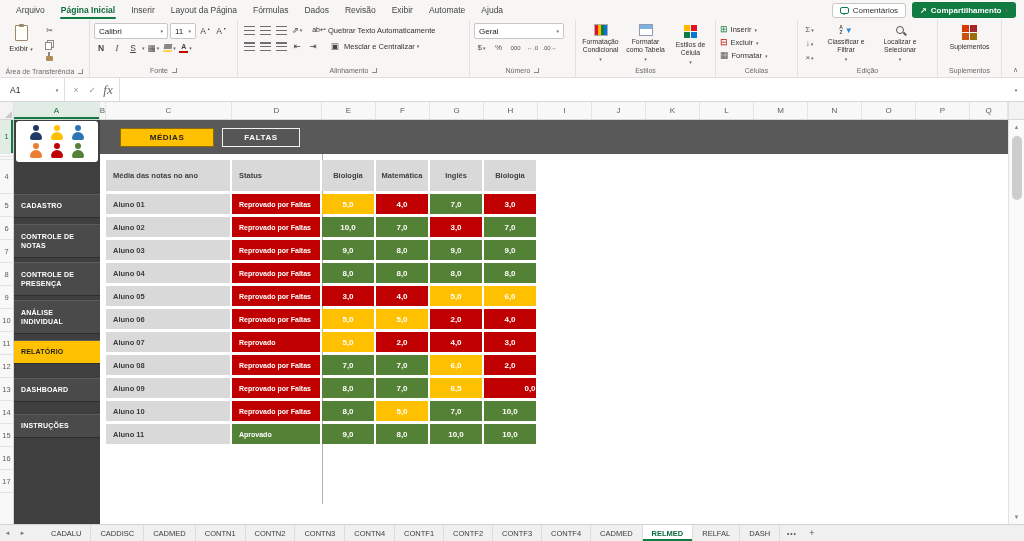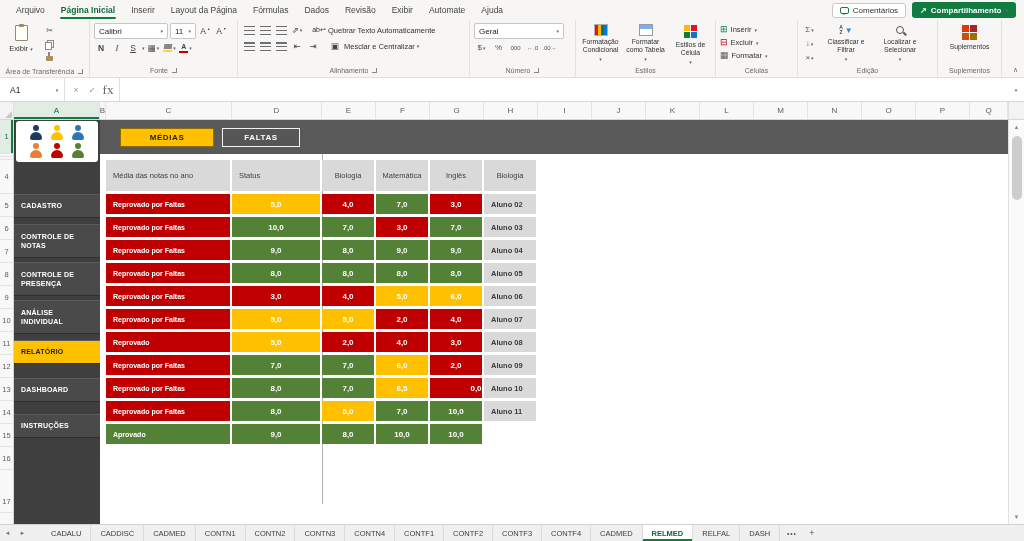--- a/index.html
+++ b/index.html
@@ -68,21 +68,21 @@
 .ic-find::after{content:"";position:absolute;width:4px;height:1.5px;background:#555;right:-4px;bottom:-1px;transform:rotate(45deg)}
 .ic-addins{width:7px;height:7px;background:#d83b01;box-shadow:8px 0 0 #a4262c,0 8px 0 #ca5010,8px 8px 0 #986f0b;margin:1px 9px 9px 1px}
 .ribbon-collapse{position:absolute;right:6px;bottom:3px;font-size:7px;color:#666}
 
 
 .formulabar{position:absolute;top:78px;left:0;width:1024px;height:24px;background:#fff;border-bottom:1px solid #d8d6d4;display:flex;align-items:stretch;z-index:5}
 .name-box{width:50px;display:flex;align-items:center;padding-left:10px;font-size:8.5px;color:#222}
 .name-caret{width:15px;display:flex;align-items:center;justify-content:center;font-size:5px;color:#666;border-right:1px solid #e1dfdd}
 .fx-btns{display:flex;align-items:center;gap:2px;padding:0 4px;border-right:1px solid #e1dfdd}
 .fxb{width:14px;text-align:center;font-size:8.5px;color:#9a9896}
-.fx-italic{font-family:"Liberation Serif",serif;color:#666;font-size:13px}
+.fx-italic{font-style:italic;font-family:"Liberation Serif",serif;color:#666;font-size:13px}
 .formula-input{flex:1;font-size:8.5px;padding:0 6px;display:flex;align-items:center;color:#222}
 .fb-caret{width:16px;display:flex;align-items:center;justify-content:center;font-size:5px;color:#666}
 
 
 .colheaders{position:absolute;top:102px;left:0;width:1024px;height:18px;background:#f8f8f8;border-bottom:1px solid #d8d6d4;display:flex;font-size:8px;color:#5f5d5b;z-index:5}
 .corner{width:14px;border-right:1px solid #e0e0e0;position:relative;background:#f3f3f3;flex:none}
 .corner::after{content:"";position:absolute;right:1px;bottom:1px;border-left:7px solid transparent;border-bottom:7px solid #c8c8c8}
 .col-h{display:flex;align-items:center;justify-content:center;border-right:1px solid #e4e4e4;height:100%;flex:none}
 .col-h.sel{background:#e0ece4;color:#0f6b3c;box-shadow:inset 0 -2px 0 #107c41}
 .corner-right{width:16px;background:#f3f3f3;border-left:1px solid #e0e0e0;flex:none;margin-left:auto}
@@ -101,21 +101,21 @@
 .p1{color:#1f3864}.p2{color:#c00000}.p3{color:#2e75b6}.p4{color:#ffc000}.p5{color:#538135}.p6{color:#ed7d31}
 .sb-item{position:absolute;left:0;width:100%;background:#4a4a4a;display:flex;align-items:center;padding:0 4px 0 7px;border-top:1px solid #5c5c5c;border-bottom:1px solid #2e2e2e;z-index:2}
 .sb-label{font-size:7px;font-weight:bold;color:#fff;line-height:1.3;letter-spacing:.2px}
 .sb-item.active{background:#ffc000}
 .sb-item.active .sb-label{color:#1f1f1f}
 .btn-medias{position:absolute;left:120px;top:8px;width:94px;height:19px;background:#ffc000;border:1px solid #8f6c00;color:#1f1f1f;font-weight:bold;font-size:8px;display:flex;align-items:center;justify-content:center;letter-spacing:.6px;z-index:3}
 .btn-faltas{position:absolute;left:222px;top:8px;width:78px;height:19px;background:#565656;border:1px solid #f2f2f2;color:#fff;font-weight:bold;font-size:8px;display:flex;align-items:center;justify-content:center;letter-spacing:.6px;z-index:3}
 .pagebreak{position:absolute;left:322px;top:34px;width:1px;height:350px;background:#b3b3b3;z-index:1}
 .report-table{position:absolute;left:106px;top:40px;display:grid;grid-template-columns:124px 88px 52px 52px 52px 52px;grid-template-rows:31px repeat(11,20px);gap:3px 2px;z-index:2}
 .tcell{display:flex;align-items:center;justify-content:center;font-size:8px;overflow:hidden;white-space:nowrap}
-.th{background:#d9d9d9;color:#3f3f3f;font-weight:normal;font-size:7.5px}
+.th{background:#d9d9d9;color:#3f3f3f;font-weight:bold;font-size:7.5px}
 .th.left{justify-content:flex-start;padding-left:7px}
 .name{background:#d9d9d9;color:#3b3b3b;font-weight:bold;justify-content:flex-start;padding-left:7px;font-size:7.5px}
 .status{color:#fff;font-weight:bold;font-size:7px;justify-content:flex-start;padding-left:7px}
 .grade{color:#fff;font-weight:bold;font-size:8px}
 
 
 .vscroll{position:absolute;top:120px;right:0;width:16px;height:404px;background:#fafafa;border-left:1px solid #e1e1e1;z-index:5}
 .vs-up,.vs-down{position:absolute;left:0;width:100%;height:14px;display:flex;align-items:center;justify-content:center;font-size:6px;color:#8a8a8a}
 .vs-up{top:0}.vs-down{bottom:0}
 .vs-thumb{position:absolute;left:3px;top:16px;width:10px;height:64px;background:#cdcdcd;border-radius:5px}
@@ -449,20 +449,21 @@
   <div class="btn-medias">MÉDIAS</div>
   <div class="btn-faltas">FALTAS</div>
   <div class="pagebreak"></div>
   <div class="report-table" id="report-table">
       <div class="tcell th left">Média das notas no ano</div>
       <div class="tcell th left">Status</div>
       <div class="tcell th">Biologia</div>
       <div class="tcell th">Matemática</div>
       <div class="tcell th">Inglês</div>
       <div class="tcell th">Biologia</div>
+      <div class="tcell name">Aluno 01</div>
       <div class="tcell status" style="background: rgb(192, 0, 0);">Reprovado por Faltas</div>
       <div class="tcell grade" style="background: rgb(255, 192, 0);">5,0</div>
       <div class="tcell grade" style="background: rgb(192, 0, 0);">4,0</div>
       <div class="tcell grade" style="background: rgb(83, 129, 53);">7,0</div>
       <div class="tcell grade" style="background: rgb(192, 0, 0);">3,0</div>
       <div class="tcell name">Aluno 02</div>
       <div class="tcell status" style="background: rgb(192, 0, 0);">Reprovado por Faltas</div>
       <div class="tcell grade" style="background: rgb(83, 129, 53);">10,0</div>
       <div class="tcell grade" style="background: rgb(83, 129, 53);">7,0</div>
       <div class="tcell grade" style="background: rgb(192, 0, 0);">3,0</div>
@@ -532,21 +533,21 @@
       <div class="row-h" style="height: 23px;">7</div>
       <div class="row-h" style="height: 23px;">8</div>
       <div class="row-h" style="height: 23px;">9</div>
       <div class="row-h" style="height: 23px;">10</div>
       <div class="row-h" style="height: 23px;">11</div>
       <div class="row-h" style="height: 23px;">12</div>
       <div class="row-h" style="height: 23px;">13</div>
       <div class="row-h" style="height: 23px;">14</div>
       <div class="row-h" style="height: 23px;">15</div>
       <div class="row-h" style="height: 23px;">16</div>
-      <div class="row-h" style="height: 23px; margin-top: 20px;">17</div>
+      <div class="row-h" style="height: 23px;">17</div>
       <div class="row-h" style="height: 23px; margin-left: 16px;">18</div>
       <div class="row-h" style="height: 23px;">19</div>
     </div>
 </div>
 
 <div class="vscroll">
   <div class="vs-up">▲</div>
   <div class="vs-thumb"></div>
   <div class="vs-down">▼</div>
 </div>

